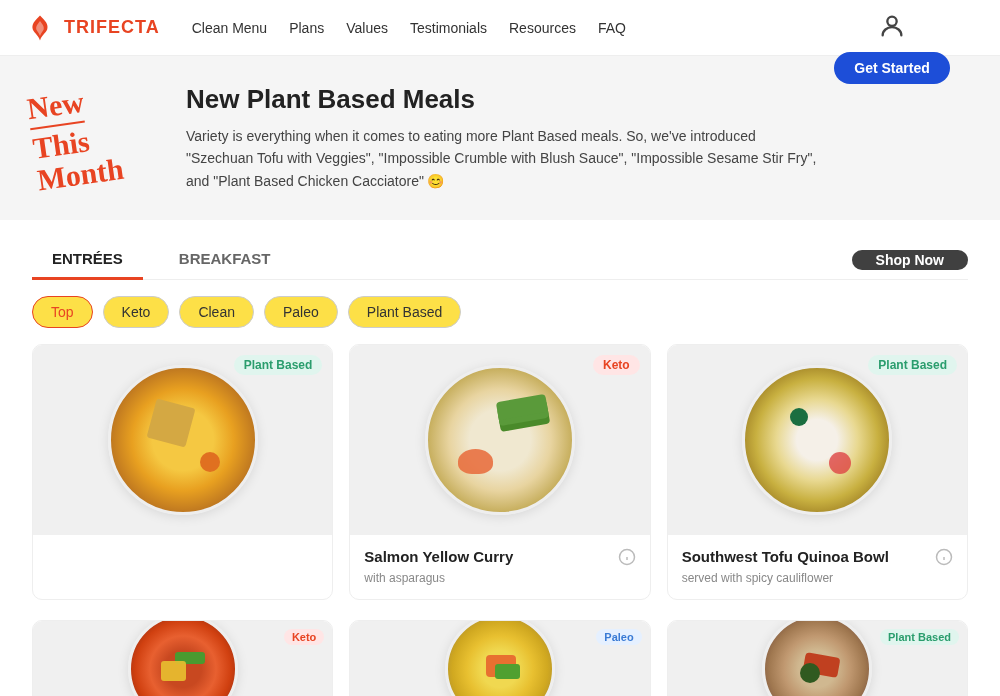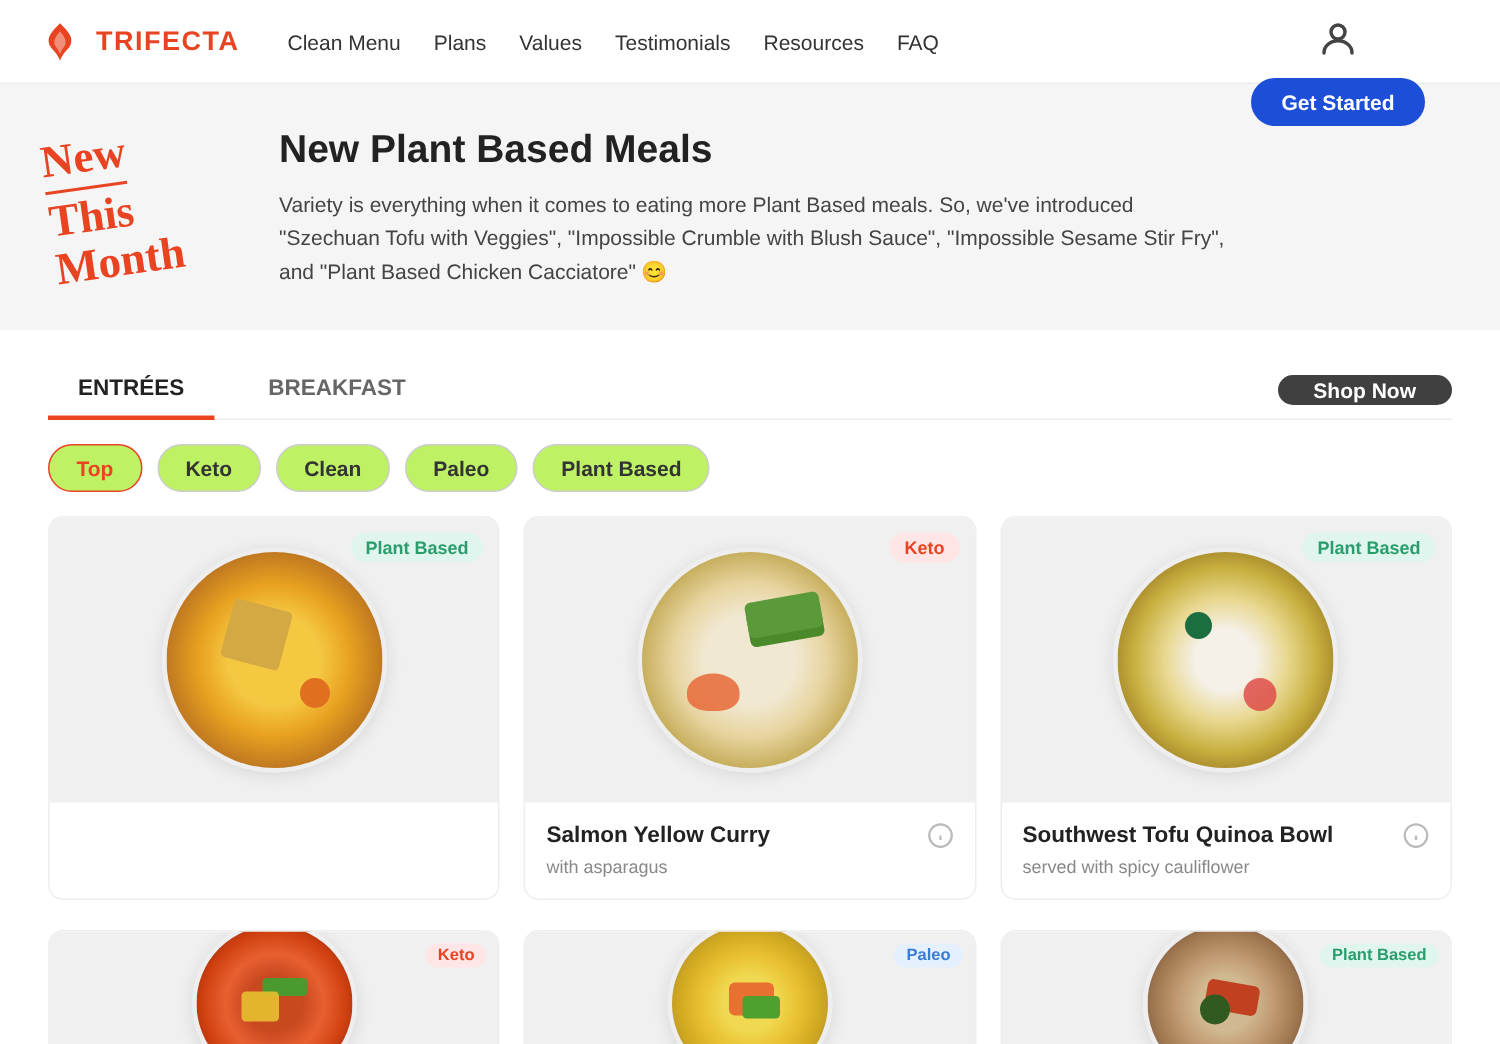--- a/index.html
+++ b/index.html
@@ -29,21 +29,21 @@
 
     
     .tabs-row { display: flex; align-items: center; justify-content: space-between; padding: 20px 0 0 0; border-bottom: 1px solid #eee; }
     .tab-list { display: flex; gap: 16px; }
     .tab-item { padding: 10px 20px; font-size: 15px; font-weight: 600; color: #666; cursor: pointer; border-bottom: 3px solid transparent; margin-bottom: -1px; }
     .tab-item.active { color: #222; border-bottom: 3px solid #e84422; }
     .shop-now-btn { background: #404040; color: #fff; border: none; border-radius: 24px; padding: 2px 24px; font-size: 14px; font-weight: 600; cursor: pointer; }
 
     
     .filter-chips { display: flex; gap: 10px; padding: 16px 0; }
-    .chip { padding: 7px 18px; border-radius: 24px; border: 1.5px solid #ccc; font-size: 14px; font-weight: 700; color: #333; cursor: pointer; background: #bef264; }
+    .chip { padding: 7px 18px; border-radius: 24px; border: 1.5px solid #ccc; font-size: 14px; font-weight: 400; color: #333; cursor: pointer; background: #fde047; }
     .chip.active { border-color: #e84422; color: #e84422; }
 
     
     .meal-grid { display: grid; grid-template-columns: repeat(3, 1fr); gap: 16px; padding-bottom: 20px; }
 
     .meal-card { border: 1px solid #eee; border-radius: 10px; overflow: hidden; background: #fff; }
     .meal-image-wrap { position: relative; height: 190px; background: #f0f0f0; display: flex; align-items: center; justify-content: center; overflow: hidden; }
     .meal-badge { position: absolute; top: 10px; right: 10px; padding: 3px 10px; border-radius: 12px; font-size: 12px; font-weight: 600; }
     .badge-plant { background: #e0f5ee; color: #2a9d6d; }
     .badge-keto { background: #ffe5e5; color: #e84422; }

